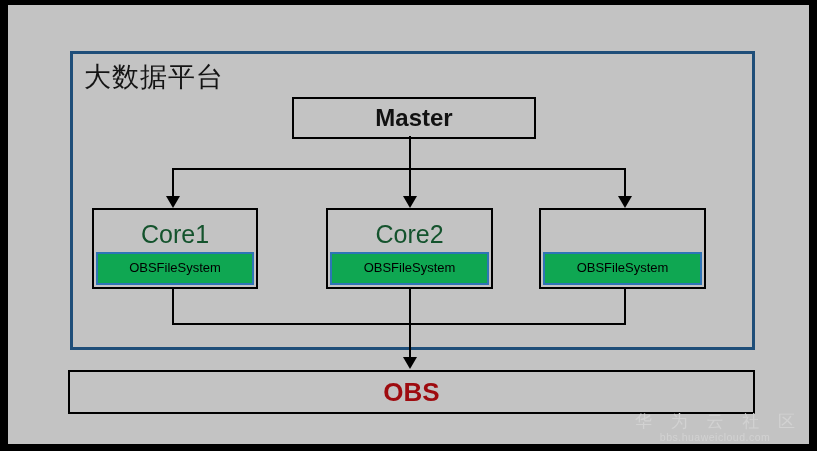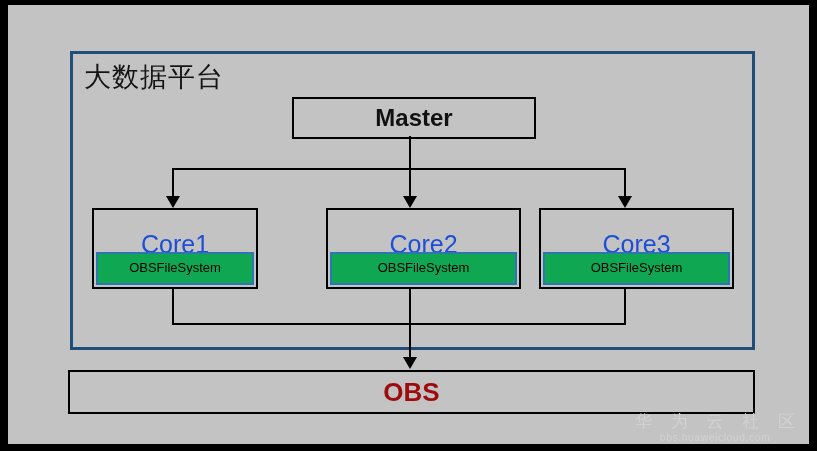--- a/index.html
+++ b/index.html
@@ -37,26 +37,26 @@
     border:2px solid #000;
     box-sizing:border-box;
     text-align:center;
   }
   .master{
     left:284px;top:92px;width:244px;height:42px;
     font-weight:bold;font-size:24px;color:#111;
     line-height:38px;
   }
   .core{
-    width:195px;height:81px;top:203px;
+    width:167px;height:81px;top:203px;
   }
   .core-label{
     display:block;
-    font-size:25px;color:#1d4ed8;
-    margin-top:18px;
+    font-size:25px;color:#14532d;
+    margin-top:8px;
     line-height:32px;
   }
   .core1{left:84px;width:166px;}
   .core2{left:318px;}
   .core3{left:531px;}
   .green-band{
     position:absolute;
     left:2px;right:2px;bottom:2px;height:33px;
     background:var(--green-fill,#0fa752);
     border:2px solid var(--green-border,#2e75b6);
@@ -119,21 +119,20 @@
 
     <div class="node core core1">
       <span class="core-label">Core1</span>
       <div class="green-band">OBSFileSystem</div>
     </div>
     <div class="node core core2">
       <span class="core-label">Core2</span>
       <div class="green-band">OBSFileSystem</div>
     </div>
     <div class="node core core3">
-      <span class="core-label">Core3</span>
       <div class="green-band">OBSFileSystem</div>
     </div>
 
     <div class="line" style="left:164px;top:283px;width:2px;height:37px;"></div>
     <div class="line" style="left:616px;top:283px;width:2px;height:37px;"></div>
     <div class="line" style="left:164px;top:318px;width:454px;height:2px;"></div>
     <div class="line" style="left:401px;top:283px;width:2px;height:70px;"></div>
     <div class="arrowhead" style="left:395px;top:352px;"></div>
 
     <div class="node obs-box">OBS</div>

